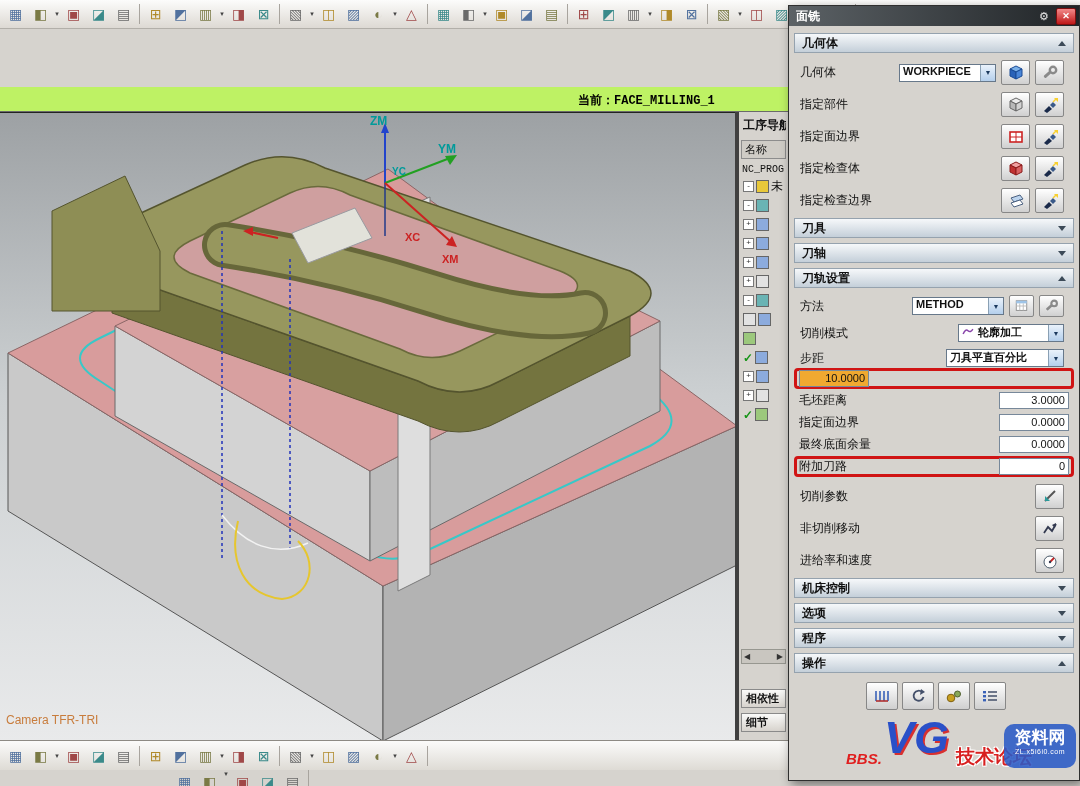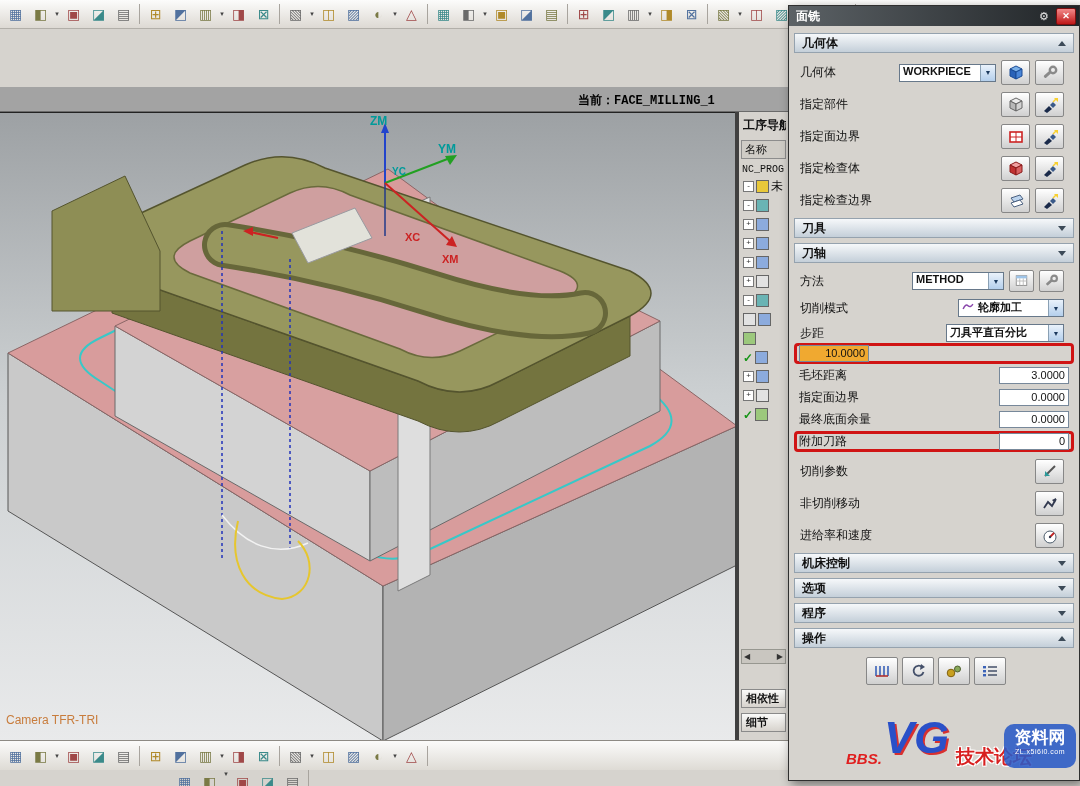--- a/index.html
+++ b/index.html
@@ -9,21 +9,21 @@
   
   .toolbar{position:absolute;left:0;width:1080px;height:29px;box-sizing:border-box;
     background:linear-gradient(#fcfcfb,#ddd9d3);border-bottom:1px solid #b2afa9;
     display:flex;align-items:center;padding-left:3px;overflow:hidden;}
   #tb1{top:0}#tb2{top:29}#tb3{top:58;height:29px}
   .tbicon{width:23px;height:22px;line-height:22px;text-align:center;font-size:14px;
     border:1px solid transparent;border-radius:2px;flex:0 0 auto;}
   .tbsep{width:1px;height:20px;background:#a8a49e;margin:0 3px;flex:0 0 auto;}
   .dd{font-size:7px;color:#444;width:8px;flex:0 0 auto;text-align:center;}
 
-  #current-bar{position:absolute;top:87px;left:0;width:792px;height:25px;background:#a3a3a3;
+  #current-bar{position:absolute;top:87px;left:0;width:792px;height:25px;background:#bef264;
     border-bottom:1px solid #6a6a6a;box-sizing:border-box;}
   #current-label{position:absolute;left:578px;top:5px;font-family:"Liberation Mono",monospace;
     font-weight:bold;font-size:12px;color:#000;}
 
   
   #viewport{position:absolute;top:112px;left:0;width:735px;height:628px;
     background:linear-gradient(180deg,#9da1a4,#ccd0d2 45%,#e9eaeb);border-top:1px solid #222;}
   #camera-label{position:absolute;left:6px;bottom:14px;color:#c87c3c;font-size:12px;}
 
   
@@ -480,20 +480,24 @@
       </div>
 
       <div class="sect">
         <span>刀具</span>
         <span class="chev down"></span>
       </div>
       <div class="sect">
         <span>刀轴</span>
         <span class="chev down"></span>
       </div>
+      <div class="sect">
+        <span>刀轨设置</span>
+        <span class="chev up"></span>
+      </div>
 
       <div class="drow">
         <span class="dlabel">方法</span>
         <span class="spacer"></span>
         <span class="combo" style="width:92px">
           <span class="txt">METHOD</span>
           <span class="arrow">▼</span>
         </span>
         <span class="ibtn small">
           <svg width="15" height="14" viewBox="0 0 16 16">

